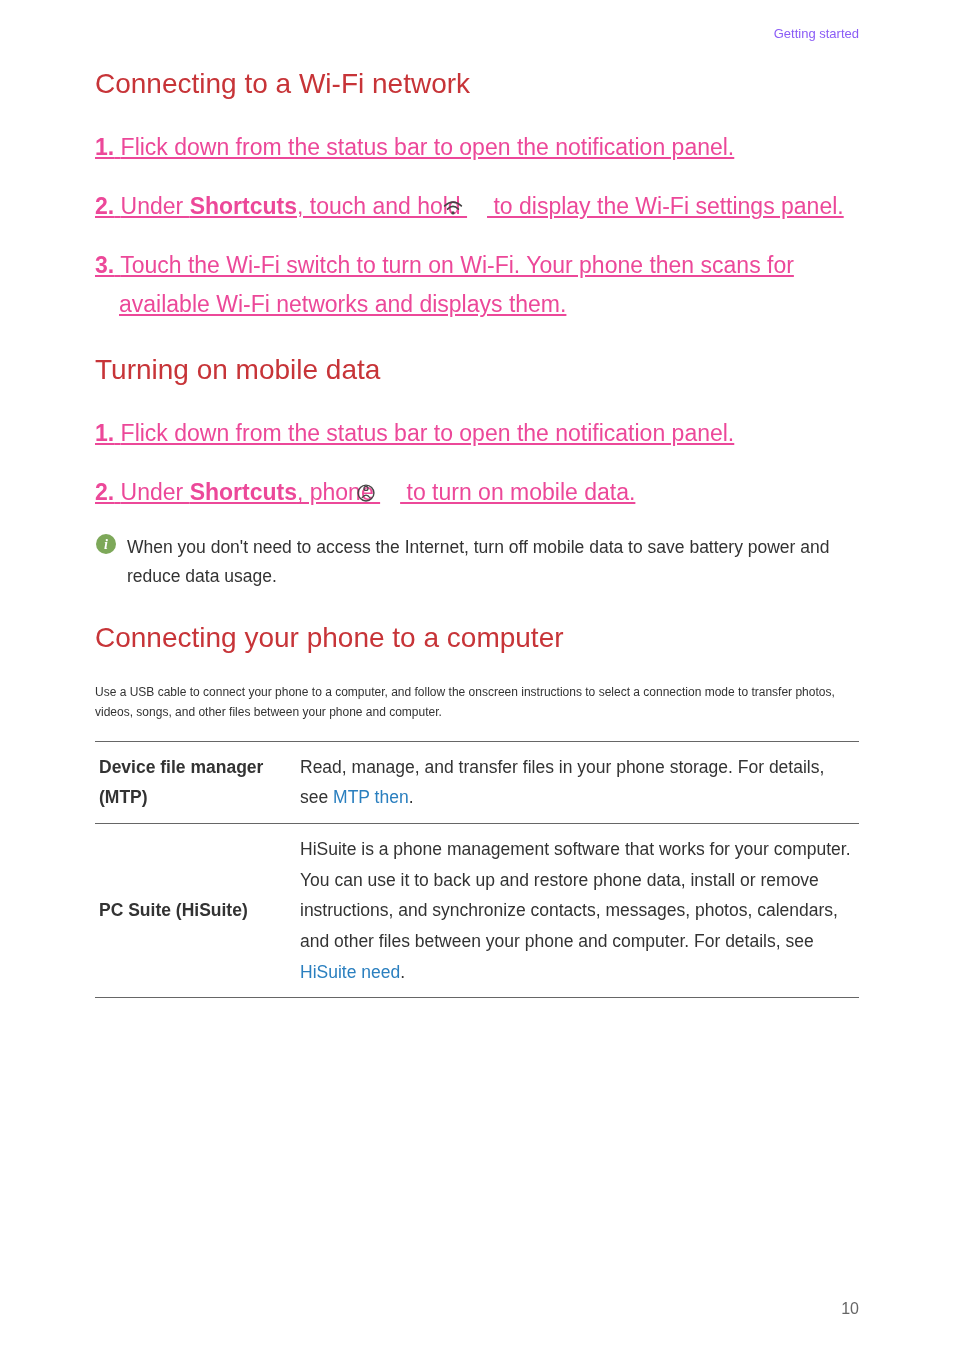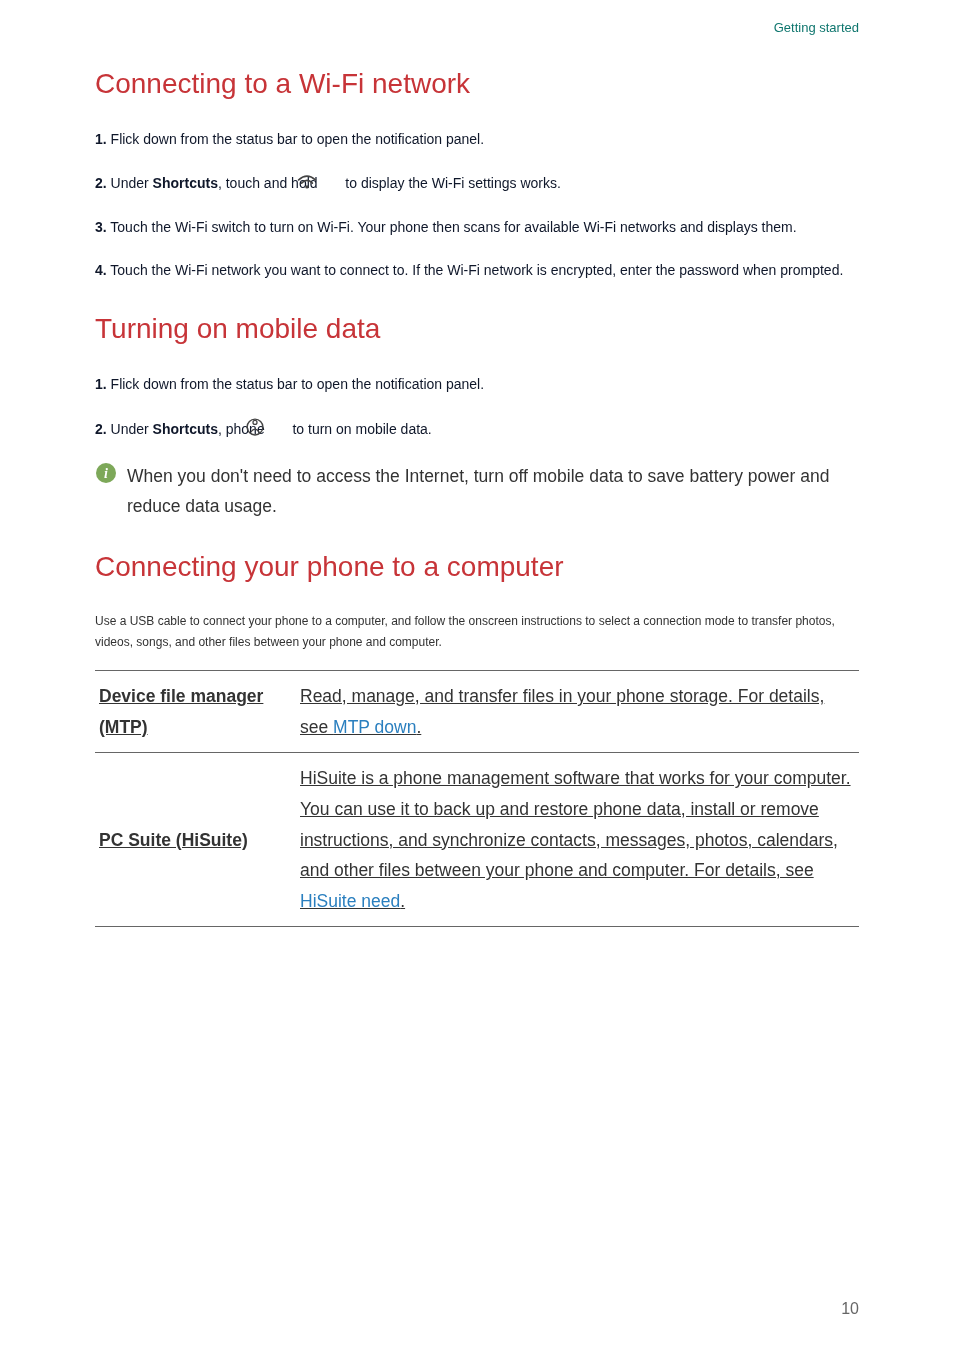--- a/index.html
+++ b/index.html
@@ -7,41 +7,42 @@
     width: 954px;
     height: 1352px;
     background: #fff;
     font-family: "Segoe UI", Arial, sans-serif;
     color: #333;
     position: relative;
     padding: 30px 95px 0 95px;
   }
   .header-breadcrumb {
     position: absolute;
-    top: 20px;
+    top: 26px;
     right: 95px;
     font-size: 13px;
-    color: #0f766e;
+    color: #8b5cf6;
   }
   h2.section {
     color: #c73438;
     font-size: 28px;
     font-weight: 400;
     margin-top: 30px;
     margin-bottom: 28px;
   }
   h2.section.first { margin-top: 38px; }
   ol { list-style: none; }
   li.step {
-    font-size: 14px;
-    color: #0f172a;
+    font-size: 23px;
+    color: #ec4899;
     line-height: 1.7;
     margin-bottom: 20px;
     padding-left: 24px;
     text-indent: -24px;
+    text-decoration: underline;
   }
   li.step .num { font-weight: 700; }
   .bold { font-weight: 700; }
   .icon-inline {
     display: inline-block;
     vertical-align: -3px;
     width: 20px;
     height: 18px;
   }
   .note-row {
@@ -67,21 +68,20 @@
     font-size: 17.5px;
     color: #333;
     line-height: 1.75;
     margin-top: 6px;
   }
   table.modes td {
     border-top: 1px solid #666;
     border-bottom: 1px solid #666;
     padding: 10px 6px 10px 0;
     vertical-align: middle;
-    text-decoration: underline;
   }
   table.modes td.label {
     font-weight: 700;
     width: 205px;
     padding-left: 4px;
   }
   .link { color: #2a7fbf; }
   .pagenum {
     position: absolute;
     bottom: 34px;
@@ -100,29 +100,25 @@
   <li class="step">
     <span class="num">1.</span>
     <span>Flick down from the status bar to open the notification panel.</span>
   </li>
   <li class="step">
     <span class="num">2.</span>
     <span>Under </span><span class="bold">Shortcuts</span><span>, touch and hold </span><span class="icon-inline"><svg viewBox="0 0 24 20">
           <path d="M2 7 Q12 -2 22 7" fill="none" stroke="#444" stroke-width="2" stroke-linecap="round"></path>
           <path d="M5.5 11 Q12 4.5 18.5 11" fill="none" stroke="#444" stroke-width="2" stroke-linecap="round"></path>
           <circle cx="12" cy="15.5" r="2" fill="#444"></circle>
-        </svg></span><span> to display the Wi-Fi settings works.</span>
+        </svg></span><span> to display the Wi-Fi settings panel.</span>
   </li>
   <li class="step">
     <span class="num">3.</span>
     <span>Touch the Wi-Fi switch to turn on Wi-Fi. Your phone then scans for available Wi-Fi networks and displays them.</span>
-  </li>
-  <li class="step">
-    <span class="num">4.</span>
-    <span>Touch the Wi-Fi network you want to connect to. If the Wi-Fi network is encrypted, enter the password when prompted.</span>
   </li>
 </ol>
 
 <h2 class="section">Turning on mobile data</h2>
 <ol>
   <li class="step">
     <span class="num">1.</span>
     <span>Flick down from the status bar to open the notification panel.</span>
   </li>
   <li class="step">
@@ -143,21 +139,21 @@
 </div>
 
 <h2 class="section">Connecting your phone to a computer</h2>
 <p class="body">Use a USB cable to connect your phone to a computer, and follow the onscreen instructions to select a connection mode to transfer photos, videos, songs, and other files between your phone and computer.</p>
 
 <table class="modes">
   <tbody>
       <tr>
     <td class="label">Device file manager (MTP)</td>
     <td>
-      <span>Read, manage, and transfer files in your phone storage. For details, see </span><span class="link">MTP down</span><span>.</span>
+      <span>Read, manage, and transfer files in your phone storage. For details, see </span><span class="link">MTP then</span><span>.</span>
     </td>
   </tr>
   <tr>
     <td class="label">PC Suite (HiSuite)</td>
     <td>
       <span>HiSuite is a phone management software that works for your computer. You can use it to back up and restore phone data, install or remove instructions, and synchronize contacts, messages, photos, calendars, and other files between your phone and computer. For details, see </span><span class="link">HiSuite need</span><span>.</span>
     </td>
   </tr>
 </tbody>
   </table>

